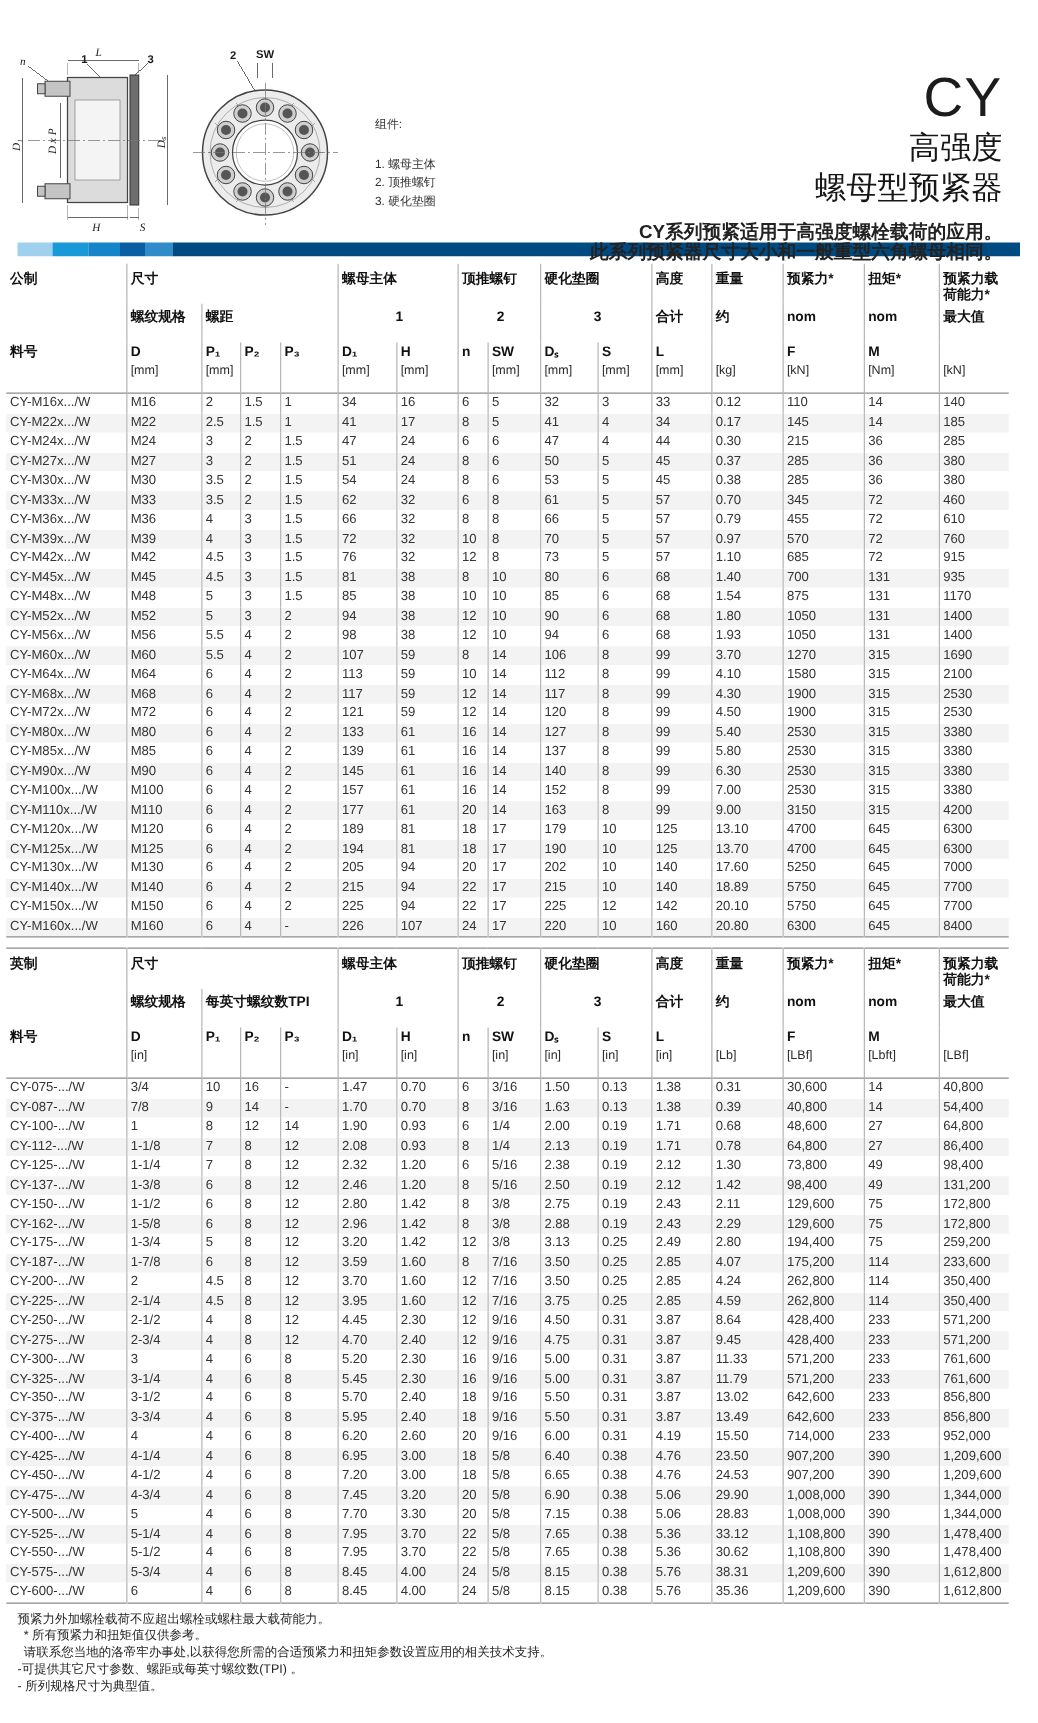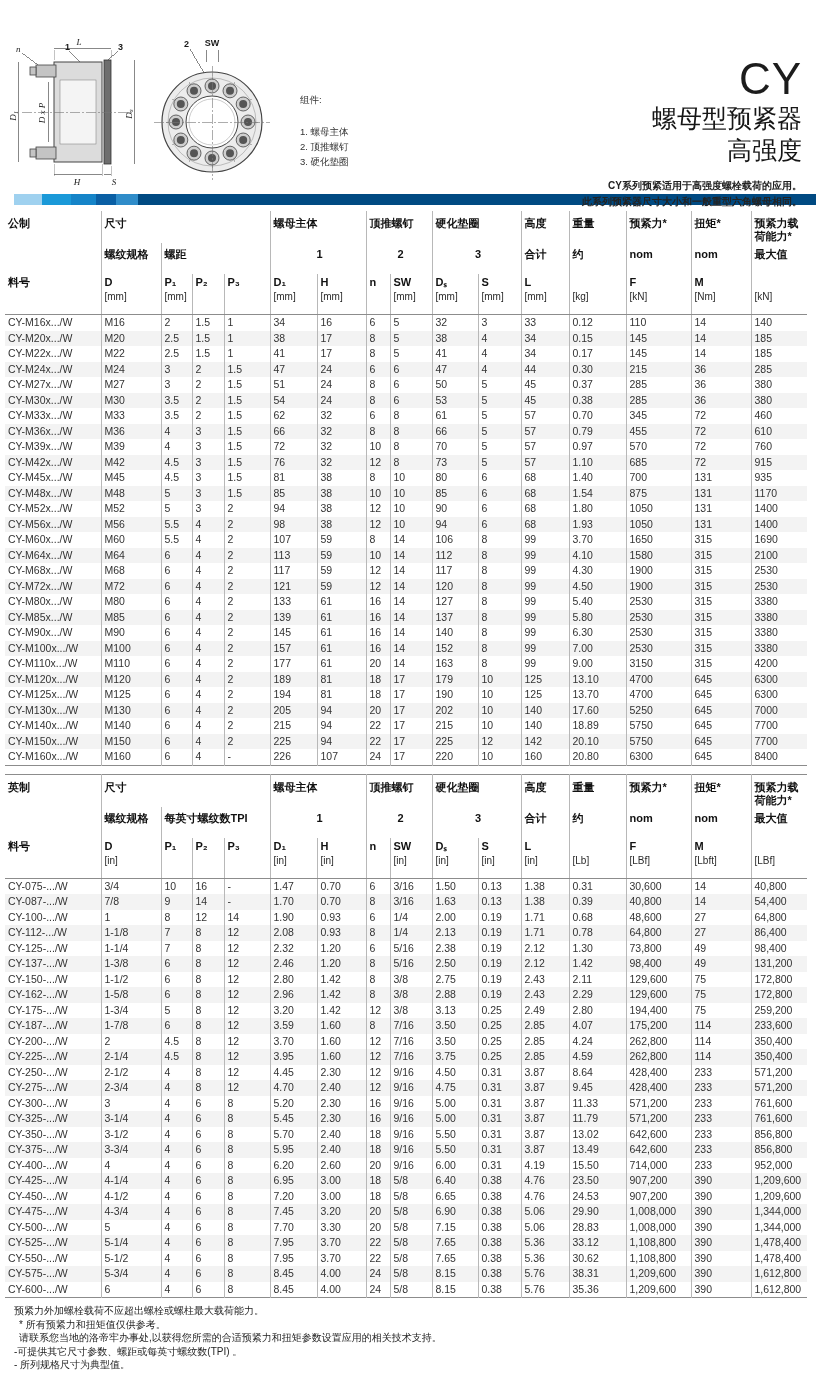--- a/index.html
+++ b/index.html
@@ -8,21 +8,21 @@
 
   .top { position:relative; height:194px; }
 
   .drawings { position:absolute; left:10px; top:34px; display:flex; align-items:flex-start; }
   .legend { margin-top:58px; margin-left:14px; font-size:9.5px; line-height:15px; color:#333; }
   .legend .lg-title { margin-bottom:17px; }
 
   .titleblock { position:absolute; right:28px; top:56px; text-align:right; }
   .t-code { font-size:44px; font-weight:300; line-height:46px; color:#1c1c1c; letter-spacing:1px; }
   .t-cn   { font-size:25px; line-height:32px; color:#161616; font-weight:400; }
-  .t-desc { font-size:10px; line-height:16px; color:#222; font-weight:600; }
+  .t-desc { font-size:15px; line-height:16px; color:#222; font-weight:600; }
   .t-desc.first { margin-top:12px; }
 
   .bluebar { margin-left:14px; width:802px; height:11px; display:flex; }
   .bluebar div { height:11px; }
   .bluebar .rest { flex:1; }
 
   table { border-collapse:collapse; table-layout:fixed; width:802px; margin-left:5px;
           border-bottom:1px solid #8c8c8c; margin-top:6px; }
   table.t2 { border-top:1px solid #8c8c8c; margin-top:8px; }
   th, td { border-left:1px solid #b8b8b8; text-align:left; padding:0 0 0 3px; overflow:hidden; }
@@ -156,22 +156,22 @@
         <div id="legend-items">
             <div>1. 螺母主体</div>
             <div>2. 顶推螺钉</div>
             <div>3. 硬化垫圈</div>
           </div>
       </div>
     </div>
 
     <div class="titleblock">
       <div class="t-code">CY</div>
+      <div class="t-cn">高强度</div>
       <div class="t-cn">螺母型预紧器</div>
-      <div class="t-cn">高强度</div>
       <div class="t-desc first">CY系列预紧适用于高强度螺栓载荷的应用。</div>
       <div class="t-desc">此系列预紧器尺寸大小和一般重型六角螺母相同。</div>
     </div>
   </div>
 
   <div class="bluebar" id="bluebar">
       <div style="width: 28px; background: rgb(159, 209, 239);"></div>
       <div style="width: 29px; background: rgb(26, 153, 216);"></div>
       <div style="width: 25px; background: rgb(21, 132, 200);"></div>
       <div style="width: 20px; background: rgb(10, 95, 164);"></div>
@@ -304,38 +304,20 @@
           <td>5</td>
           <td>32</td>
           <td>3</td>
           <td>33</td>
           <td>0.12</td>
           <td>110</td>
           <td>14</td>
           <td>140</td>
         </tr>
         <tr>
-          <td>CY-M20x.../W</td>
-          <td>M20</td>
-          <td>2.5</td>
-          <td>1.5</td>
-          <td>1</td>
-          <td>38</td>
-          <td>17</td>
-          <td>8</td>
-          <td>5</td>
-          <td>38</td>
-          <td>4</td>
-          <td>34</td>
-          <td>0.15</td>
-          <td>145</td>
-          <td>14</td>
-          <td>185</td>
-        </tr>
-        <tr>
           <td>CY-M22x.../W</td>
           <td>M22</td>
           <td>2.5</td>
           <td>1.5</td>
           <td>1</td>
           <td>41</td>
           <td>17</td>
           <td>8</td>
           <td>5</td>
           <td>41</td>
@@ -551,21 +533,21 @@
           <td>4</td>
           <td>2</td>
           <td>107</td>
           <td>59</td>
           <td>8</td>
           <td>14</td>
           <td>106</td>
           <td>8</td>
           <td>99</td>
           <td>3.70</td>
-          <td>1650</td>
+          <td>1270</td>
           <td>315</td>
           <td>1690</td>
         </tr>
         <tr>
           <td>CY-M64x.../W</td>
           <td>M64</td>
           <td>6</td>
           <td>4</td>
           <td>2</td>
           <td>113</td>

